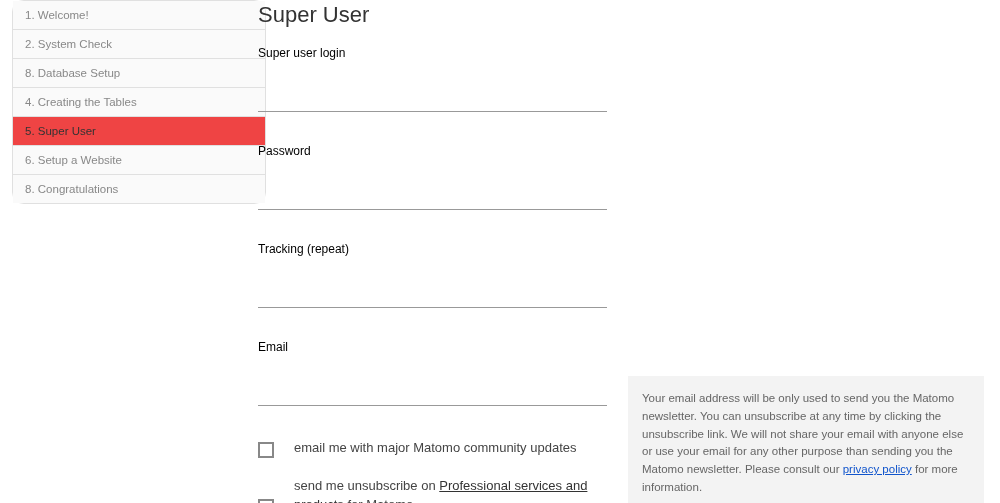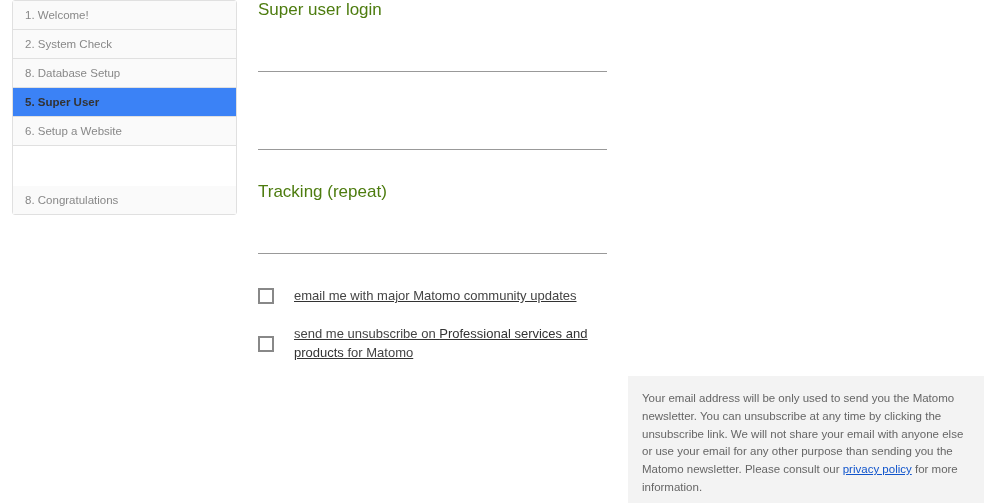--- a/index.html
+++ b/index.html
@@ -9,76 +9,75 @@
   color: #333;
   width: 1000px;
   height: 503px;
   overflow: hidden;
   position: relative;
 }
 .sidebar {
   position: absolute;
   left: 12px;
   top: 0;
-  width: 225px;
+  width: 254px;
   border: 1px solid #e0e0e0;
-  border-radius: 3px;
+  border-radius: 12px;
   background: #fff;
 }
 .sidebar-item {
   padding: 8px 12px;
   font-size: 11.5px;
   color: #888;
   border-bottom: 1px solid #e0e0e0;
   cursor: pointer;
   background: #fafafa;
 }
-.sidebar-item:last-child { border-bottom: none; margin-top: 40px; }
+.sidebar-item:last-child { border-bottom: none; }
 .sidebar-item.active {
   color: #333;
-  background: #3b82f6;
-  font-weight: 700;
+  background: #ef4444;
+  font-weight: 400;
 }
 .main {
   position: absolute;
   left: 258px;
   top: 0;
   width: 360px;
 }
 .page-title {
   font-size: 22px;
   font-weight: 400;
   color: #333;
   margin-bottom: 18px;
   margin-top: 2px;
 }
 .field-group {
   margin-bottom: 32px;
 }
 .field-label {
-  font-size: 17px;
-  color: #4d7c0f;
+  font-size: 12px;
+  color: #000000;
   margin-bottom: 6px;
   display: block;
 }
 .field-input {
   width: 349px;
   border: none;
   border-bottom: 1px solid #999;
   padding: 6px 0;
   font-size: 13px;
   background: transparent;
   outline: none;
   margin-top: 18px;
 }
 .checkbox-row {
   display: flex;
-  align-items: center;
+  align-items: flex-end;
   margin-bottom: 18px;
-  text-decoration: underline;
 }
 .checkbox-box {
   width: 16px;
   height: 16px;
   border: 2px solid #888;
   margin-right: 20px;
   margin-top: 1px;
   flex-shrink: 0;
   cursor: pointer;
   background: #fff;
@@ -111,41 +110,48 @@
   margin-top: 30px;
 }
 </style>
 </head>
 <body>
 
 <div class="sidebar">
   <div class="sidebar-item"><span>1. Welcome!</span></div>
   <div class="sidebar-item"><span>2. System Check</span></div>
   <div class="sidebar-item"><span>8. Database Setup</span></div>
+  <div class="sidebar-item"><span>4. Creating the Tables</span></div>
   <div class="sidebar-item active"><span>5. Super User</span></div>
   <div class="sidebar-item"><span>6. Setup a Website</span></div>
   <div class="sidebar-item"><span>8. Congratulations</span></div>
 </div>
 
 <div class="main">
+  <h1 class="page-title">Super User</h1>
 
   <div class="field-group">
     <span class="field-label">Super user login</span>
     <input type="text" class="field-input" style="">
   </div>
 
   <div class="field-group">
+    <span class="field-label">Password</span>
     <input type="password" class="field-input" style="">
   </div>
 
   <div class="field-group">
     <span class="field-label">Tracking (repeat)</span>
     <input type="password" class="field-input" style="">
   </div>
 
+  <div class="field-group">
+    <span class="field-label">Email</span>
+    <input type="text" class="field-input" style="">
+  </div>
 
   <div class="checkbox-section">
     <div class="checkbox-row">
       <div class="checkbox-box"></div>
       <div class="checkbox-label">email me with major Matomo community updates</div>
     </div>
     <div class="checkbox-row">
       <div class="checkbox-box"></div>
       <div class="checkbox-label">
         <span>send me unsubscribe on </span><a href="#">Professional services and products</a><span> for Matomo</span>

